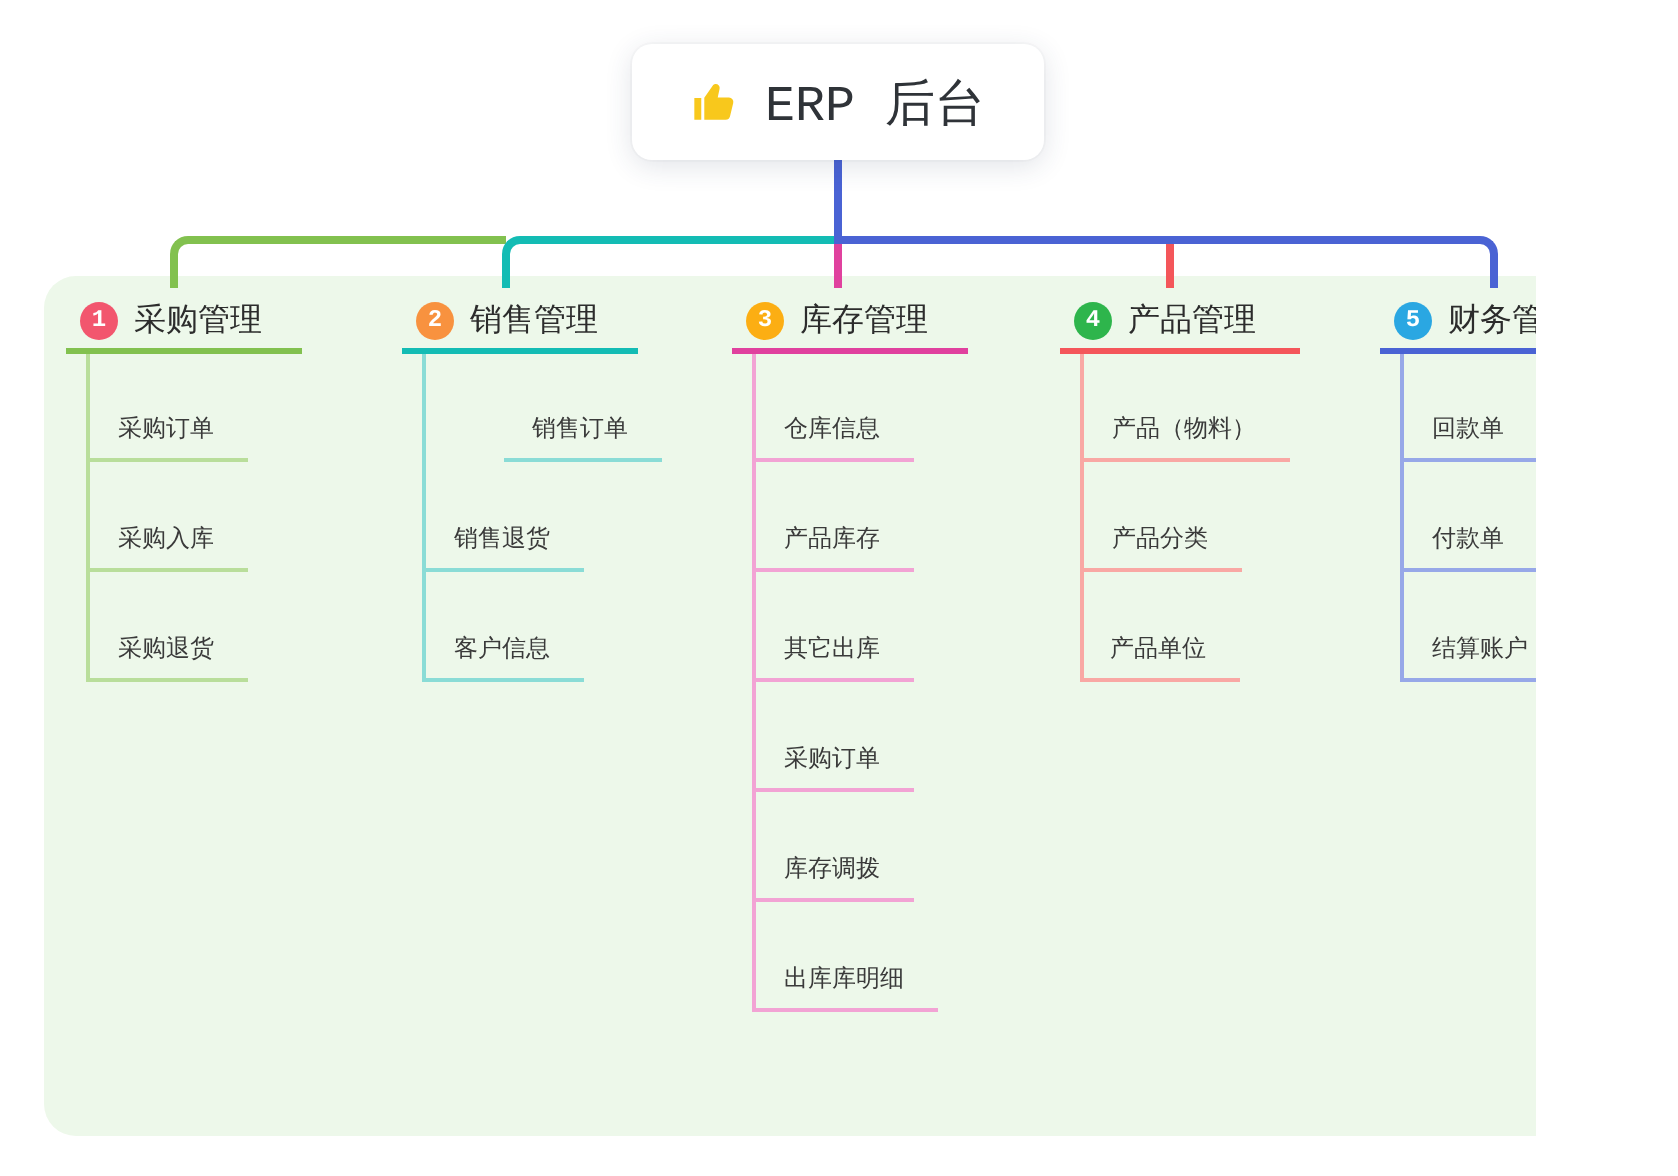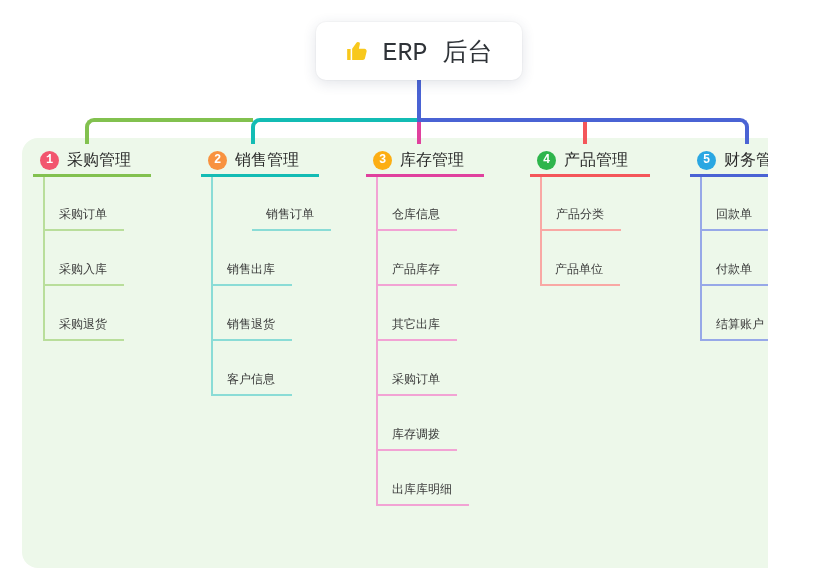--- a/index.html
+++ b/index.html
@@ -95,23 +95,20 @@
       </div>
       <div class="branch-title" style="left: 201px; width: 118px; border-bottom-color: rgb(19, 188, 180);">
         <span class="badge" style="background: rgb(248, 146, 63);">2</span>
         <span>销售管理</span>
       </div>
       <div class="children" style="left: 211px; border-left-color: rgb(138, 220, 214);">
         <div class="child-row">
           <span class="child-label" style="border-bottom-color: rgb(138, 220, 214); margin-left: 39px;">销售订单</span>
         </div>
         <div class="child-row">
-          <span class="child-label" style="border-bottom-color: rgb(138, 220, 214);">销售出库</span>
-        </div>
-        <div class="child-row">
           <span class="child-label" style="border-bottom-color: rgb(138, 220, 214);">销售退货</span>
         </div>
         <div class="child-row">
           <span class="child-label" style="border-bottom-color: rgb(138, 220, 214);">客户信息</span>
         </div>
       </div>
       <div class="branch-title" style="left: 366px; width: 118px; border-bottom-color: rgb(224, 65, 158);">
         <span class="badge" style="background: rgb(252, 174, 19);">3</span>
         <span>库存管理</span>
       </div>
@@ -134,20 +131,23 @@
         <div class="child-row">
           <span class="child-label" style="border-bottom-color: rgb(242, 163, 212);">出库库明细</span>
         </div>
       </div>
       <div class="branch-title" style="left: 530px; width: 120px; border-bottom-color: rgb(244, 86, 90);">
         <span class="badge" style="background: rgb(46, 181, 76);">4</span>
         <span>产品管理</span>
       </div>
       <div class="children" style="left: 540px; border-left-color: rgb(249, 168, 164);">
         <div class="child-row">
+          <span class="child-label" style="border-bottom-color: rgb(249, 168, 164);">产品（物料）</span>
+        </div>
+        <div class="child-row">
           <span class="child-label" style="border-bottom-color: rgb(249, 168, 164);">产品分类</span>
         </div>
         <div class="child-row">
           <span class="child-label" style="border-bottom-color: rgb(249, 168, 164); padding-left: 13px;">产品单位</span>
         </div>
       </div>
       <div class="branch-title" style="left: 690px; width: 120px; border-bottom-color: rgb(74, 99, 212);">
         <span class="badge" style="background: rgb(42, 167, 226);">5</span>
         <span>财务管理</span>
       </div>

